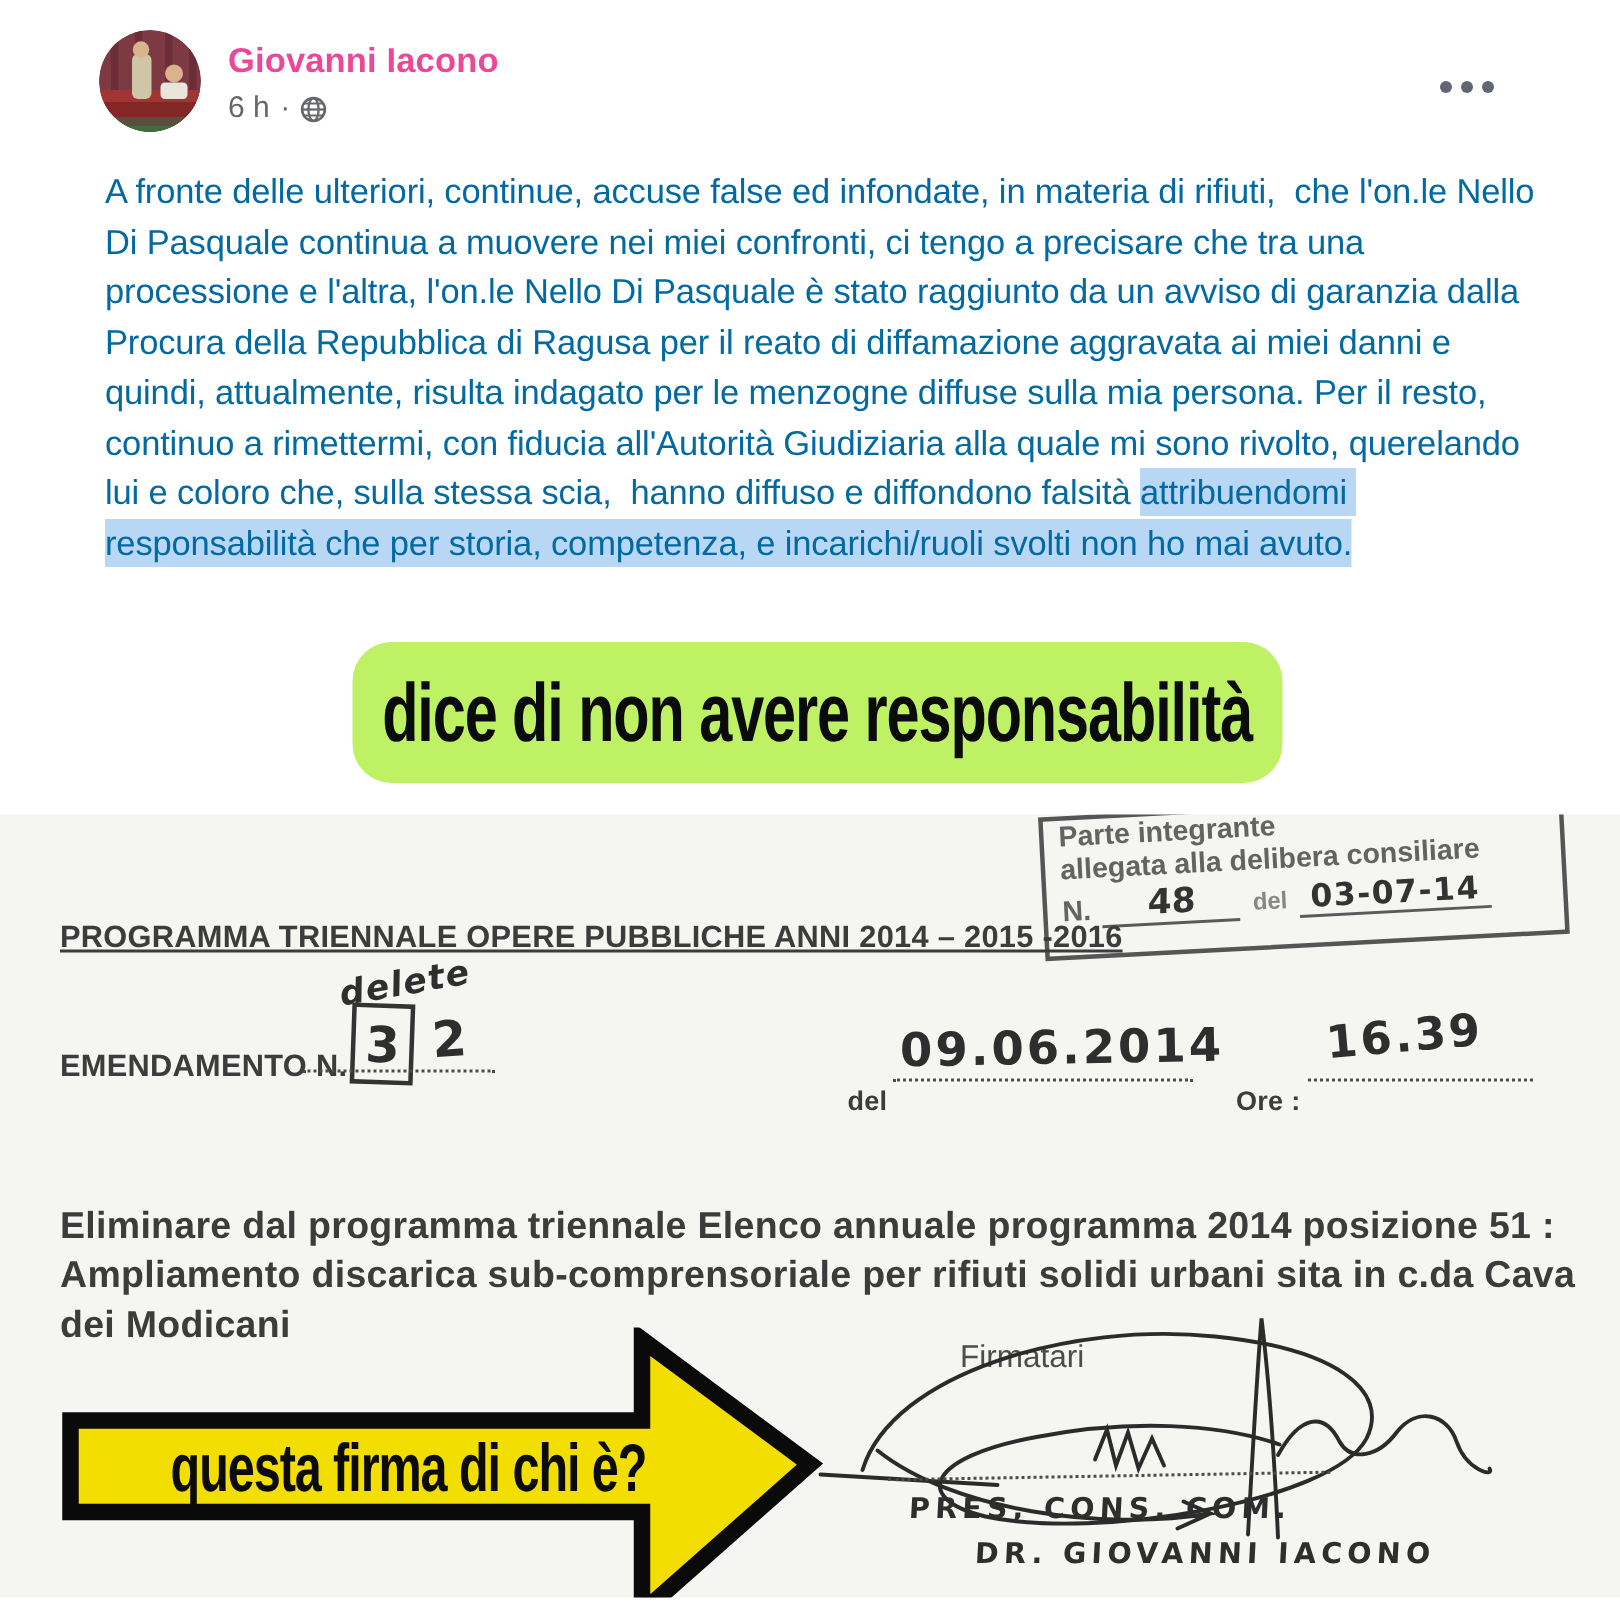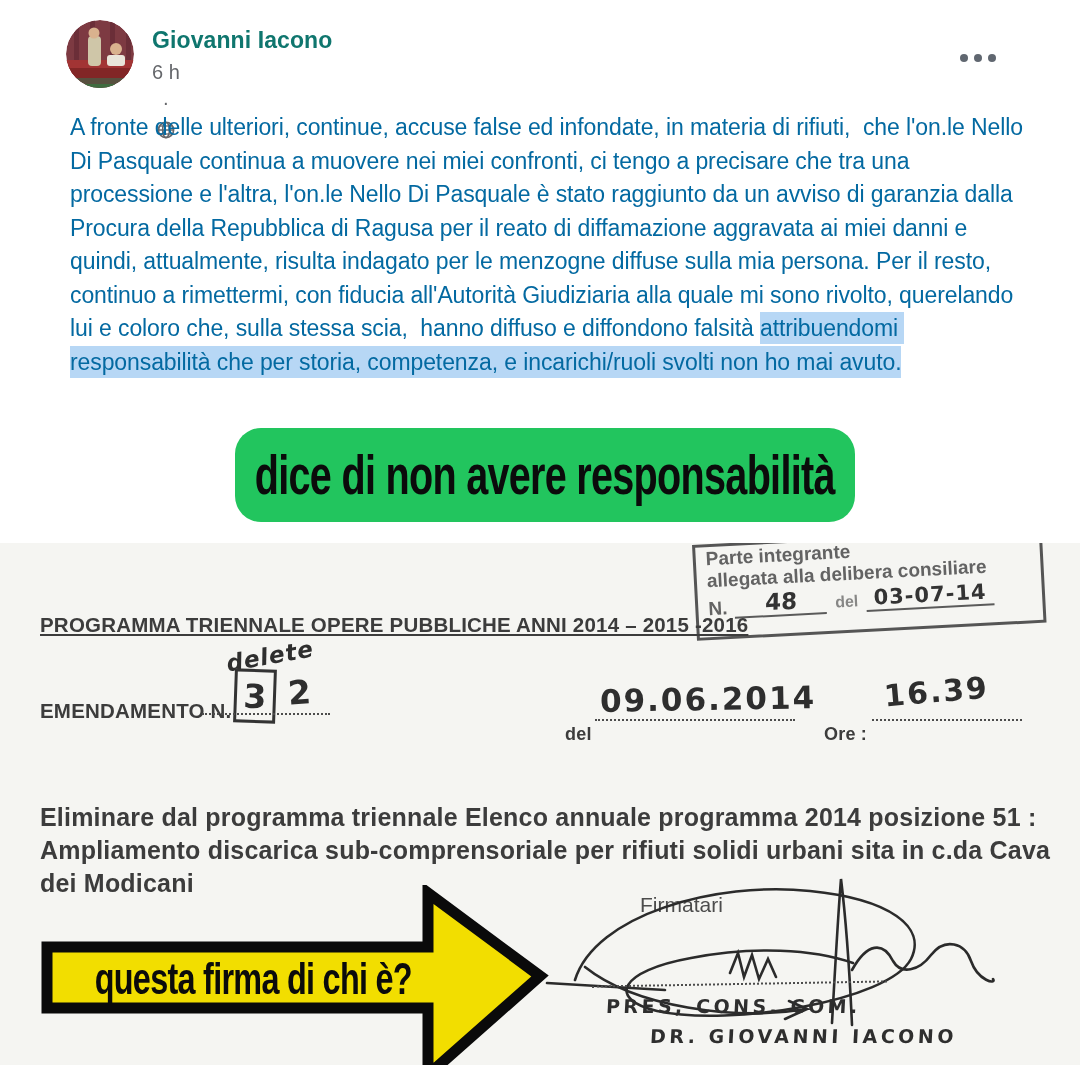--- a/index.html
+++ b/index.html
@@ -4,36 +4,36 @@
 <style>
   * { margin:0; padding:0; box-sizing:border-box; }
   html,body { width:1080px; height:1080px; background:#ffffff; overflow:hidden;
               font-family:"Liberation Sans", sans-serif; }
   .canvas { position:relative; width:1080px; height:1080px; background:#ffffff; }
 
   
   .avatar { position:absolute; left:66px; top:20px; width:68px; height:68px;
             border-radius:50%; overflow:hidden; }
   .author { position:absolute; left:152px; top:27px; font-size:23px; font-weight:700;
-            color:#0f766e; letter-spacing:.1px; }
+            color:#ec4899; letter-spacing:.1px; }
   .meta   { position:absolute; left:152px; top:61px; font-size:20px; color:#65676b;
-            display:flex; align-items:center; gap:7px;flex-direction:column; }
+            display:flex; align-items:center; gap:7px; }
   .menu   { position:absolute; left:950px; top:44px; width:56px; height:28px;
             display:flex; align-items:center; justify-content:center; gap:6px; cursor:pointer; }
   .menu .d { width:8px; height:8px; border-radius:50%; background:#606770; }
 
   
   .post-body { position:absolute; left:70px; top:111px; width:958px;
                font-size:23px; line-height:33.5px; color:#0369a1;
                letter-spacing:-.1px; white-space:pre-wrap; }
   .post-body mark { background:#b7d7f5; color:inherit; padding:3px 0; }
 
   
   .banner { position:absolute; left:235px; top:428px; width:620px; height:94px;
-            background:#22c55e; border-radius:26px;
+            background:#bef264; border-radius:26px;
             display:flex; align-items:center; justify-content:center; }
   .cond { display:inline-block; transform:scaleX(.72); transform-origin:50% 50%;
           white-space:nowrap; }
   .banner .cond { font-size:55px; font-weight:800; color:#0b0b0b; letter-spacing:-1px; }
 
   
   .doc { position:absolute; left:0; top:543px; width:1080px; height:522px;
          background:#f5f5f2; overflow:hidden; color:#3c3c3c; }
   .scan { font-weight:600; letter-spacing:.2px; }
   .hand { font-family:"DejaVu Sans", sans-serif; color:#2e2e2e; }
@@ -74,22 +74,22 @@
   .firmatari { position:absolute; left:640px; top:350px; font-size:21px; font-weight:400; color:#4c4c4c; }
   .sig-svg { position:absolute; left:545px; top:332px; }
   .sig-line { left:592px; top:440px; width:295px; transform:rotate(-1deg); }
   .sig-cap1 { position:absolute; left:606px; top:452px; font-size:19px; font-weight:700;
               letter-spacing:3.5px; transform:skewX(-3deg); }
   .sig-cap2 { position:absolute; left:650px; top:482px; font-size:19px; font-weight:700;
               letter-spacing:3.5px; transform:skewX(-3deg); }
 
   
   .arrow-svg { position:absolute; left:38px; top:342px; }
-  .arrow-text { position:absolute; left:68px; top:406px; width:370px; height:60px;
-                display:flex; align-items:center; justify-content:center; }
+  .arrow-text { position:absolute; left:52px; top:406px; width:370px; height:60px;
+                display:flex; align-items:center; }
   .arrow-text .cond { font-size:45px; font-weight:800; color:#0b0b0b; letter-spacing:-1px; }
 </style>
 </head>
 <body>
 
 <div class="canvas">
 
   <div class="avatar">
     <svg width="68" height="68" viewBox="0 0 68 68">
       <defs>

